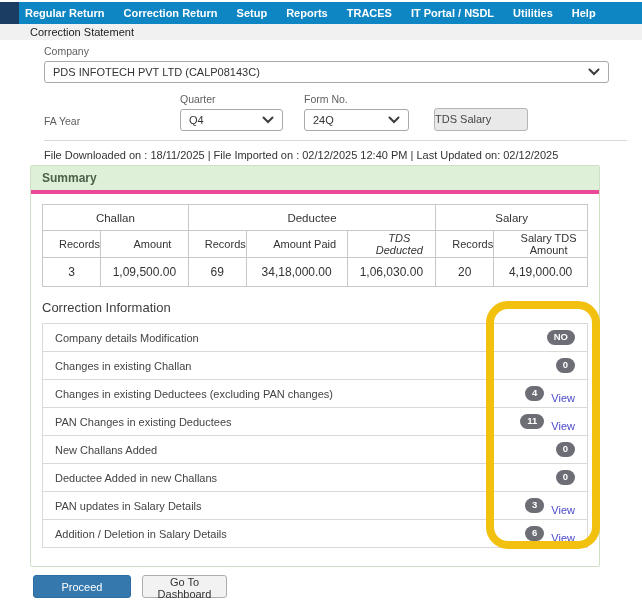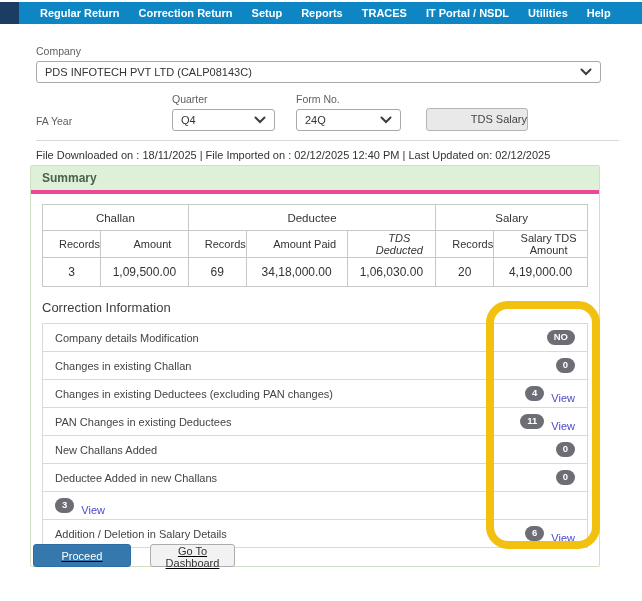--- a/index.html
+++ b/index.html
@@ -4,44 +4,44 @@
 <style>
   * { margin:0; padding:0; box-sizing:border-box; }
   html,body { background:#fff; }
   body { font-family:"Liberation Sans","DejaVu Sans",sans-serif; }
   .page { position:relative; width:642px; height:601px; background:#fff; overflow:hidden; }
 
   
   .menubar { position:absolute; left:0; top:2px; width:642px; height:22px;
              background:#0e86c4; display:flex; align-items:center; }
   .menubar .navysq { width:19px; height:22px; background:#1b3d63; flex:0 0 auto; }
-  .menu-items { display:flex; align-items:center; padding-left:21px; gap:19px; }
+  .menu-items { display:flex; align-items:center; padding-left:6px; gap:19px; }
   .menu-item { color:#fff; font-size:11px; font-weight:700; white-space:nowrap; cursor:pointer; }
 
   
   .crumbbar { position:absolute; left:0; top:24px; width:642px; height:16px;
               background:#f1f1f1; display:flex; align-items:center; }
   .crumbbar span { margin-left:30px; font-size:11px; color:#1c1c1c; }
 
   
-  .content { position:absolute; left:36px; top:40px; width:582px; }
+  .content { position:absolute; left:44px; top:40px; width:582px; }
   .field-label { font-size:10.5px; color:#5f5f5f; margin-bottom:4px; }
   .selectbox { height:22px; border:1px solid #a9a9a9; border-radius:3px; background:#fff;
                display:flex; align-items:center; justify-content:space-between;
                padding:0 8px; font-size:11px; color:#333; cursor:pointer; }
   .selectbox .chev { display:flex; align-items:center; }
   .company-wrap { margin-top:5px; }
   .company-wrap .selectbox { width:565px; margin-top:4px; }
 
   .filter-row { display:flex; align-items:flex-end; margin-top:10px; }
   .fblock-fa { width:108px; margin-right:28px; }
   .fblock-q  { width:103px; margin-right:21px; }
   .fblock-f  { width:105px; margin-right:25px; }
-  .formtype-btn { width:102px; height:23px; background:#e9e9e9; border:1px solid #b5b5b5;
-                  border-radius:3px; font-size:11px; color:#444; text-align:right;
+  .formtype-btn { width:94px; height:23px; background:#e9e9e9; border:1px solid #b5b5b5;
+                  border-radius:3px; font-size:11px; color:#444; text-align:left;
                   line-height:21px; }
 
   .divider { margin-top:9px; width:583px; border-top:1px solid #d9d9d9; }
   .fileinfo { margin-top:8px; font-size:11px; color:#333; }
 
   
   .panel { position:absolute; left:30px; top:165px; width:570px; height:402px;
            background:#fff; border:1px solid #cfe0c4; border-radius:2px; }
   .panel-head { height:28px; background:#dff0d8; border-bottom:4px solid #ec4899;
                 display:flex; align-items:center; }
@@ -65,21 +65,21 @@
   .ci-right { display:flex; align-items:center; gap:7px; }
   .badge { min-width:17px; padding:2px 7px; background:#6d6d76; color:#fff; font-size:9.5px;
            font-weight:700; text-align:center; border-radius:9px; line-height:1.1; }
   .view-link { font-size:11px; color:#4a49c9; text-decoration:none; cursor:pointer;margin-top:8px; }
 
   
   .annotation { position:absolute; left:486px; top:301px; width:114px; height:248px;
                 border:8px solid #f2c00e; border-radius:22px; pointer-events:none; z-index:5; }
 
   
-  .actions { position:absolute; left:33px; top:544px; display:flex; gap:19px;text-decoration:underline; }
+  .actions { position:absolute; left:33px; top:575px; display:flex; gap:11px; }
   .btn-proceed { width:98px; height:23px; background:#3478ad; border:1px solid #2e6da4;
                  border-radius:3px; color:#fff; font-size:11px; }
   .btn-dashboard { width:85px; height:23px; background:#f2f2f2; border:1px solid #adadad;
                    border-radius:3px; color:#333; font-size:11px; }
   button { font-family:inherit; cursor:pointer; }
 </style>
 </head>
 <body>
 
 <div class="page">
@@ -91,20 +91,23 @@
       <span class="menu-item">Correction Return</span>
       <span class="menu-item">Setup</span>
       <span class="menu-item">Reports</span>
       <span class="menu-item">TRACES</span>
       <span class="menu-item">IT Portal / NSDL</span>
       <span class="menu-item">Utilities</span>
       <span class="menu-item">Help</span>
     </div>
   </div>
 
+  <div class="crumbbar">
+    <span>Correction Statement</span>
+  </div>
 
   <div class="content">
     <div class="company-wrap">
       <div class="field-label">Company</div>
       <div class="selectbox">
         <span>PDS INFOTECH PVT LTD (CALP08143C)</span>
         <span class="chev">
           <svg width="12" height="8" viewBox="0 0 12 8">
               <path d="M1.5 1.5 L6 6 L10.5 1.5" stroke="#3c3c3c" stroke-width="2" fill="none" stroke-linecap="round"></path>
             </svg>
@@ -214,20 +217,21 @@
               <span class="badge">0</span>
             </span>
         </div>
         <div class="ci-row">
           <span class="ci-label">Deductee Added in new Challans</span>
           <span class="ci-right">
               <span class="badge">0</span>
             </span>
         </div>
         <div class="ci-row">
+          <span class="ci-label">PAN updates in Salary Details</span>
           <span class="ci-right">
             <span class="badge">3</span>
             <a class="view-link">View</a>
           </span>
         </div>
         <div class="ci-row">
           <span class="ci-label">Addition / Deletion in Salary Details</span>
           <span class="ci-right">
             <span class="badge">6</span>
             <a class="view-link">View</a>

